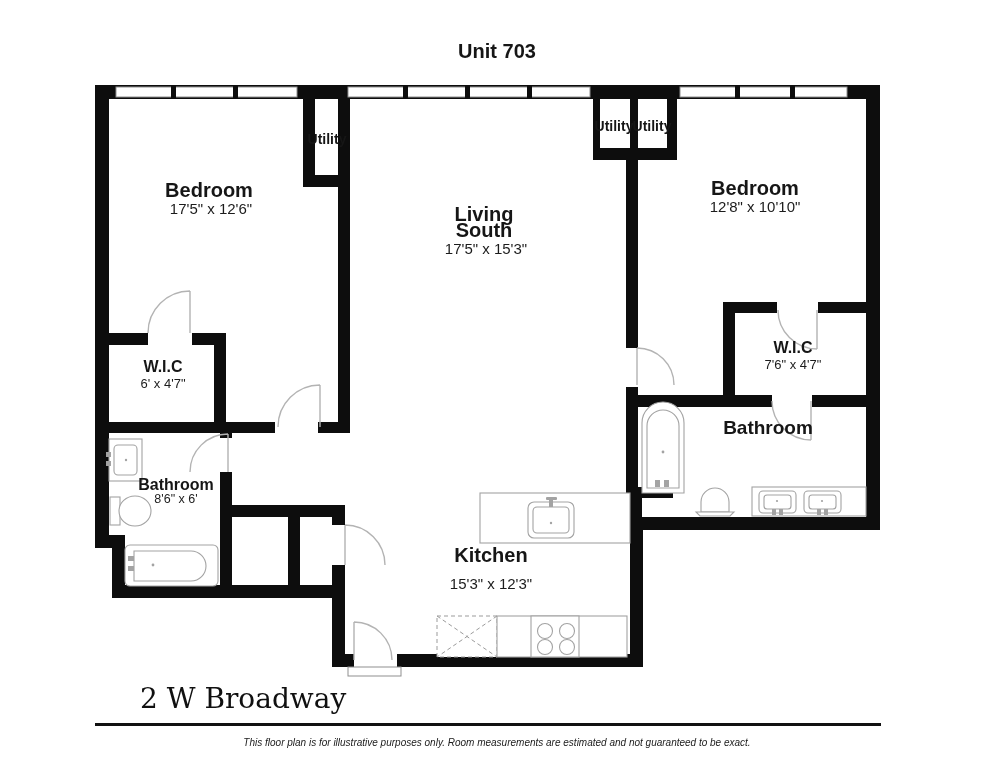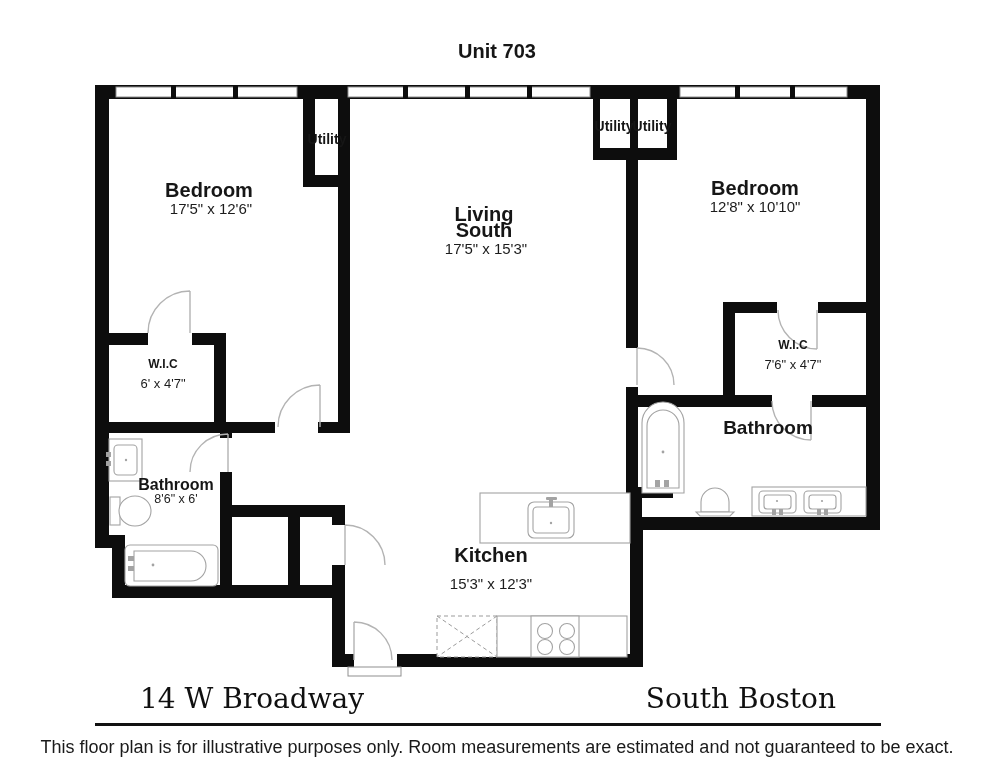--- a/index.html
+++ b/index.html
@@ -10,32 +10,32 @@
   .win{fill:#fff;stroke:#8f8f8f;stroke-width:1;}
   .mull{fill:#0d0d0d;}
   .door{fill:none;stroke:#b3b3b3;stroke-width:1.4;}
   .fx{fill:#fff;stroke:#a3a3a3;stroke-width:1.1;}
   .fxd{fill:#a3a3a3;stroke:none;}
   .dashbox{fill:#fff;stroke:#9b9b9b;stroke-width:1;stroke-dasharray:4 3;}
   .lbl{position:absolute;transform:translateX(-50%);white-space:nowrap;
        font-weight:700;line-height:1.08;text-align:center;}
   .dim{position:absolute;transform:translateX(-50%);white-space:nowrap;
        font-weight:400;line-height:1.05;text-align:center;color:#1c1c1c;}
-  .s20{font-size:20px;} .s19{font-size:19px;} .s17{font-size:12px;}
+  .s20{font-size:20px;} .s19{font-size:19px;} .s17{font-size:16px;}
   .s16{font-size:16px;} .s15{font-size:15px;} .s13{font-size:13px;}
   .s12{font-size:12.5px;} .s9{font-size:14px;letter-spacing:0;}
   .title{position:absolute;left:0;top:40px;width:994px;text-align:center;
          font-size:20px;font-weight:700;}
   .addr{position:absolute;top:682px;font-family:"DejaVu Serif", serif;
         font-size:28px;font-weight:500;color:#101010;}
   .addr-left{left:140px;}
   .addr-right{right:158px;}
   .rule{position:absolute;left:95px;top:723px;width:786px;height:3px;background:#111;}
   .disclaimer{position:absolute;left:0;top:737px;width:994px;text-align:center;
-              font-size:18px;color:#1a1a1a;}
+              font-style:italic;font-size:10px;color:#1a1a1a;}
 </style>
 </head>
 <body>
 
 <div class="stage">
 
   <div class="title">Unit 703</div>
 
   <svg class="plan-svg" width="994" height="768" viewBox="0 0 994 768">
 
@@ -182,18 +182,17 @@
 
   <div class="lbl s19" style="left:768px;top:418px;">Bathroom</div>
 
   <div class="lbl s20" style="left:491px;top:545px;">Kitchen</div>
   <div class="dim s15" style="left:491px;top:576px;">15'3" x 12'3"</div>
 
   <div class="lbl s9" style="left:327px;top:132px;">Utility</div>
   <div class="lbl s9" style="left:614px;top:119px;">Utility</div>
   <div class="lbl s9" style="left:652px;top:119px;">Utility</div>
 
-  <div class="addr addr-left">14 W Broadway</div>
-  <div class="addr addr-right">South Boston</div>
+  <div class="addr addr-left">2 W Broadway</div>
   <div class="rule"></div>
   <div class="disclaimer">This floor plan is for illustrative purposes only. Room measurements are estimated and not guaranteed to be exact.</div>
 
 </div>
 
 </body></html>

